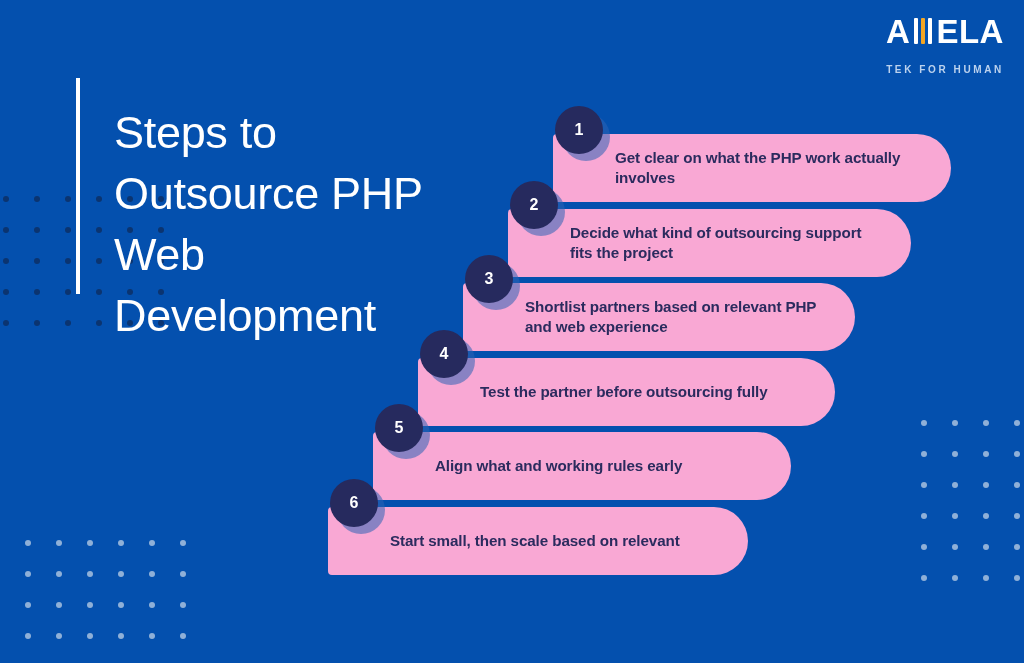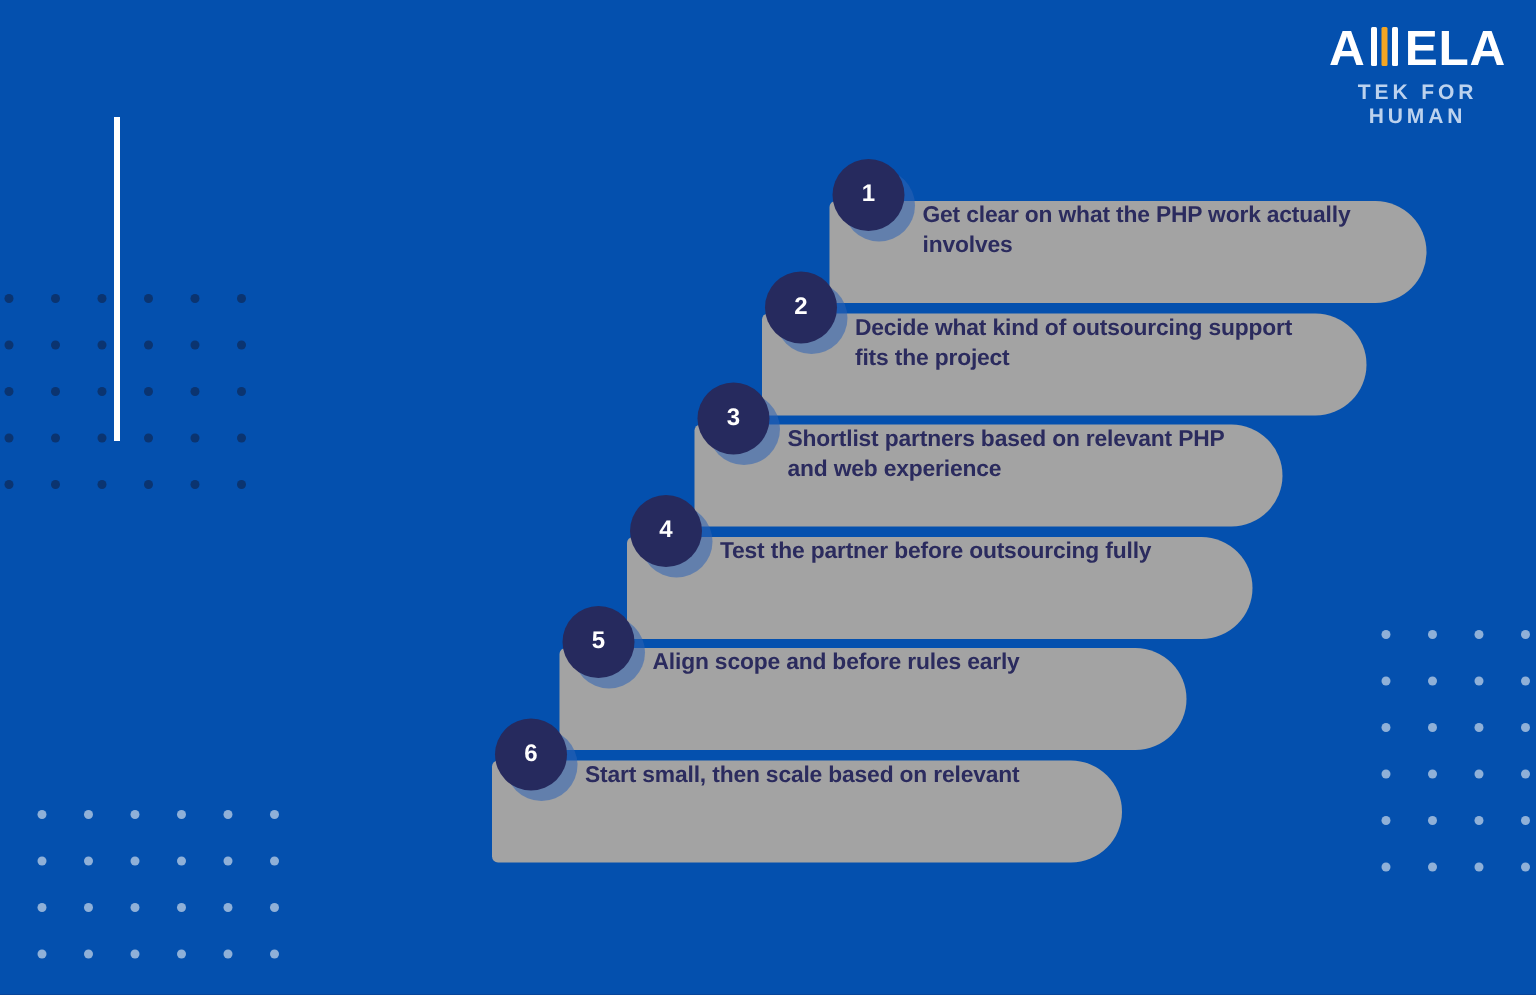--- a/index.html
+++ b/index.html
@@ -60,24 +60,24 @@
     align-items: center;
     gap: 3px;
     height: 26px;
     margin: 0 3px;
   }
   #logo .bars span { display:block; width: 4px; height: 26px; border-radius: 1px; }
   #logo .bars .b-w { background:#ffffff; }
   #logo .bars .b-o { background:#f5a623; }
   #logo .tagline {
     color: #bcd2ee;
-    font-size: 14px;
+    font-size: 10px;
     font-weight: 700;
     letter-spacing: 2.6px;
-    margin-top: 5px;
+    margin-top: 16px;
     font-family: "Liberation Sans", sans-serif;
   }
 
   
   #headline-rule {
     position: absolute;
     left: 76px;
     top: 78px;
     width: 4px;
     height: 216px;
@@ -99,23 +99,24 @@
   
   .step {
     position: absolute;
     height: 68px;
   }
   .step .card {
     position: absolute;
     left: 0;
     top: 0;
     height: 68px;
-    background: #a3a3a3;
+    background: #f9a8d4;
     border-radius: 4px 34px 34px 4px;
     display: flex;
+    align-items: center;
     box-sizing: border-box;
     padding-left: 62px;
     padding-right: 30px;
   }
   .step .card .txt {
     color: #2b2b5e;
     font-size: 15.2px;
     line-height: 20px;
     font-weight: 700;
     letter-spacing: -0.1px;
@@ -247,20 +248,21 @@
         <span class="b-w"></span>
           <span class="b-o"></span>
           <span class="b-w"></span>
       </span>
       <span class="letters">ELA</span>
     </div>
     <div class="tagline">TEK FOR HUMAN</div>
   </div>
 
   <div id="headline-rule"></div>
+  <h1 id="headline">Steps to Outsource PHP Web Development</h1>
 
   <div id="steps-layer">
       <div class="step" style="left: 553px; top: 134px; width: 398px;">
         <div class="card" style="width: 398px;">
           <div class="txt">Get clear on what the PHP work actually involves</div>
         </div>
         <div class="badge-shadow"></div>
         <div class="badge">1</div>
       </div>
       <div class="step" style="left: 508px; top: 209px; width: 403px;">
@@ -279,21 +281,21 @@
       </div>
       <div class="step" style="left: 418px; top: 358px; width: 417px;">
         <div class="card" style="width: 417px;">
           <div class="txt">Test the partner before outsourcing fully</div>
         </div>
         <div class="badge-shadow"></div>
         <div class="badge">4</div>
       </div>
       <div class="step" style="left: 373px; top: 432px; width: 418px;">
         <div class="card" style="width: 418px;">
-          <div class="txt">Align scope and before rules early</div>
+          <div class="txt">Align what and working rules early</div>
         </div>
         <div class="badge-shadow"></div>
         <div class="badge">5</div>
       </div>
       <div class="step" style="left: 328px; top: 507px; width: 420px;">
         <div class="card" style="width: 420px;">
           <div class="txt">Start small, then scale based on relevant</div>
         </div>
         <div class="badge-shadow"></div>
         <div class="badge">6</div>

